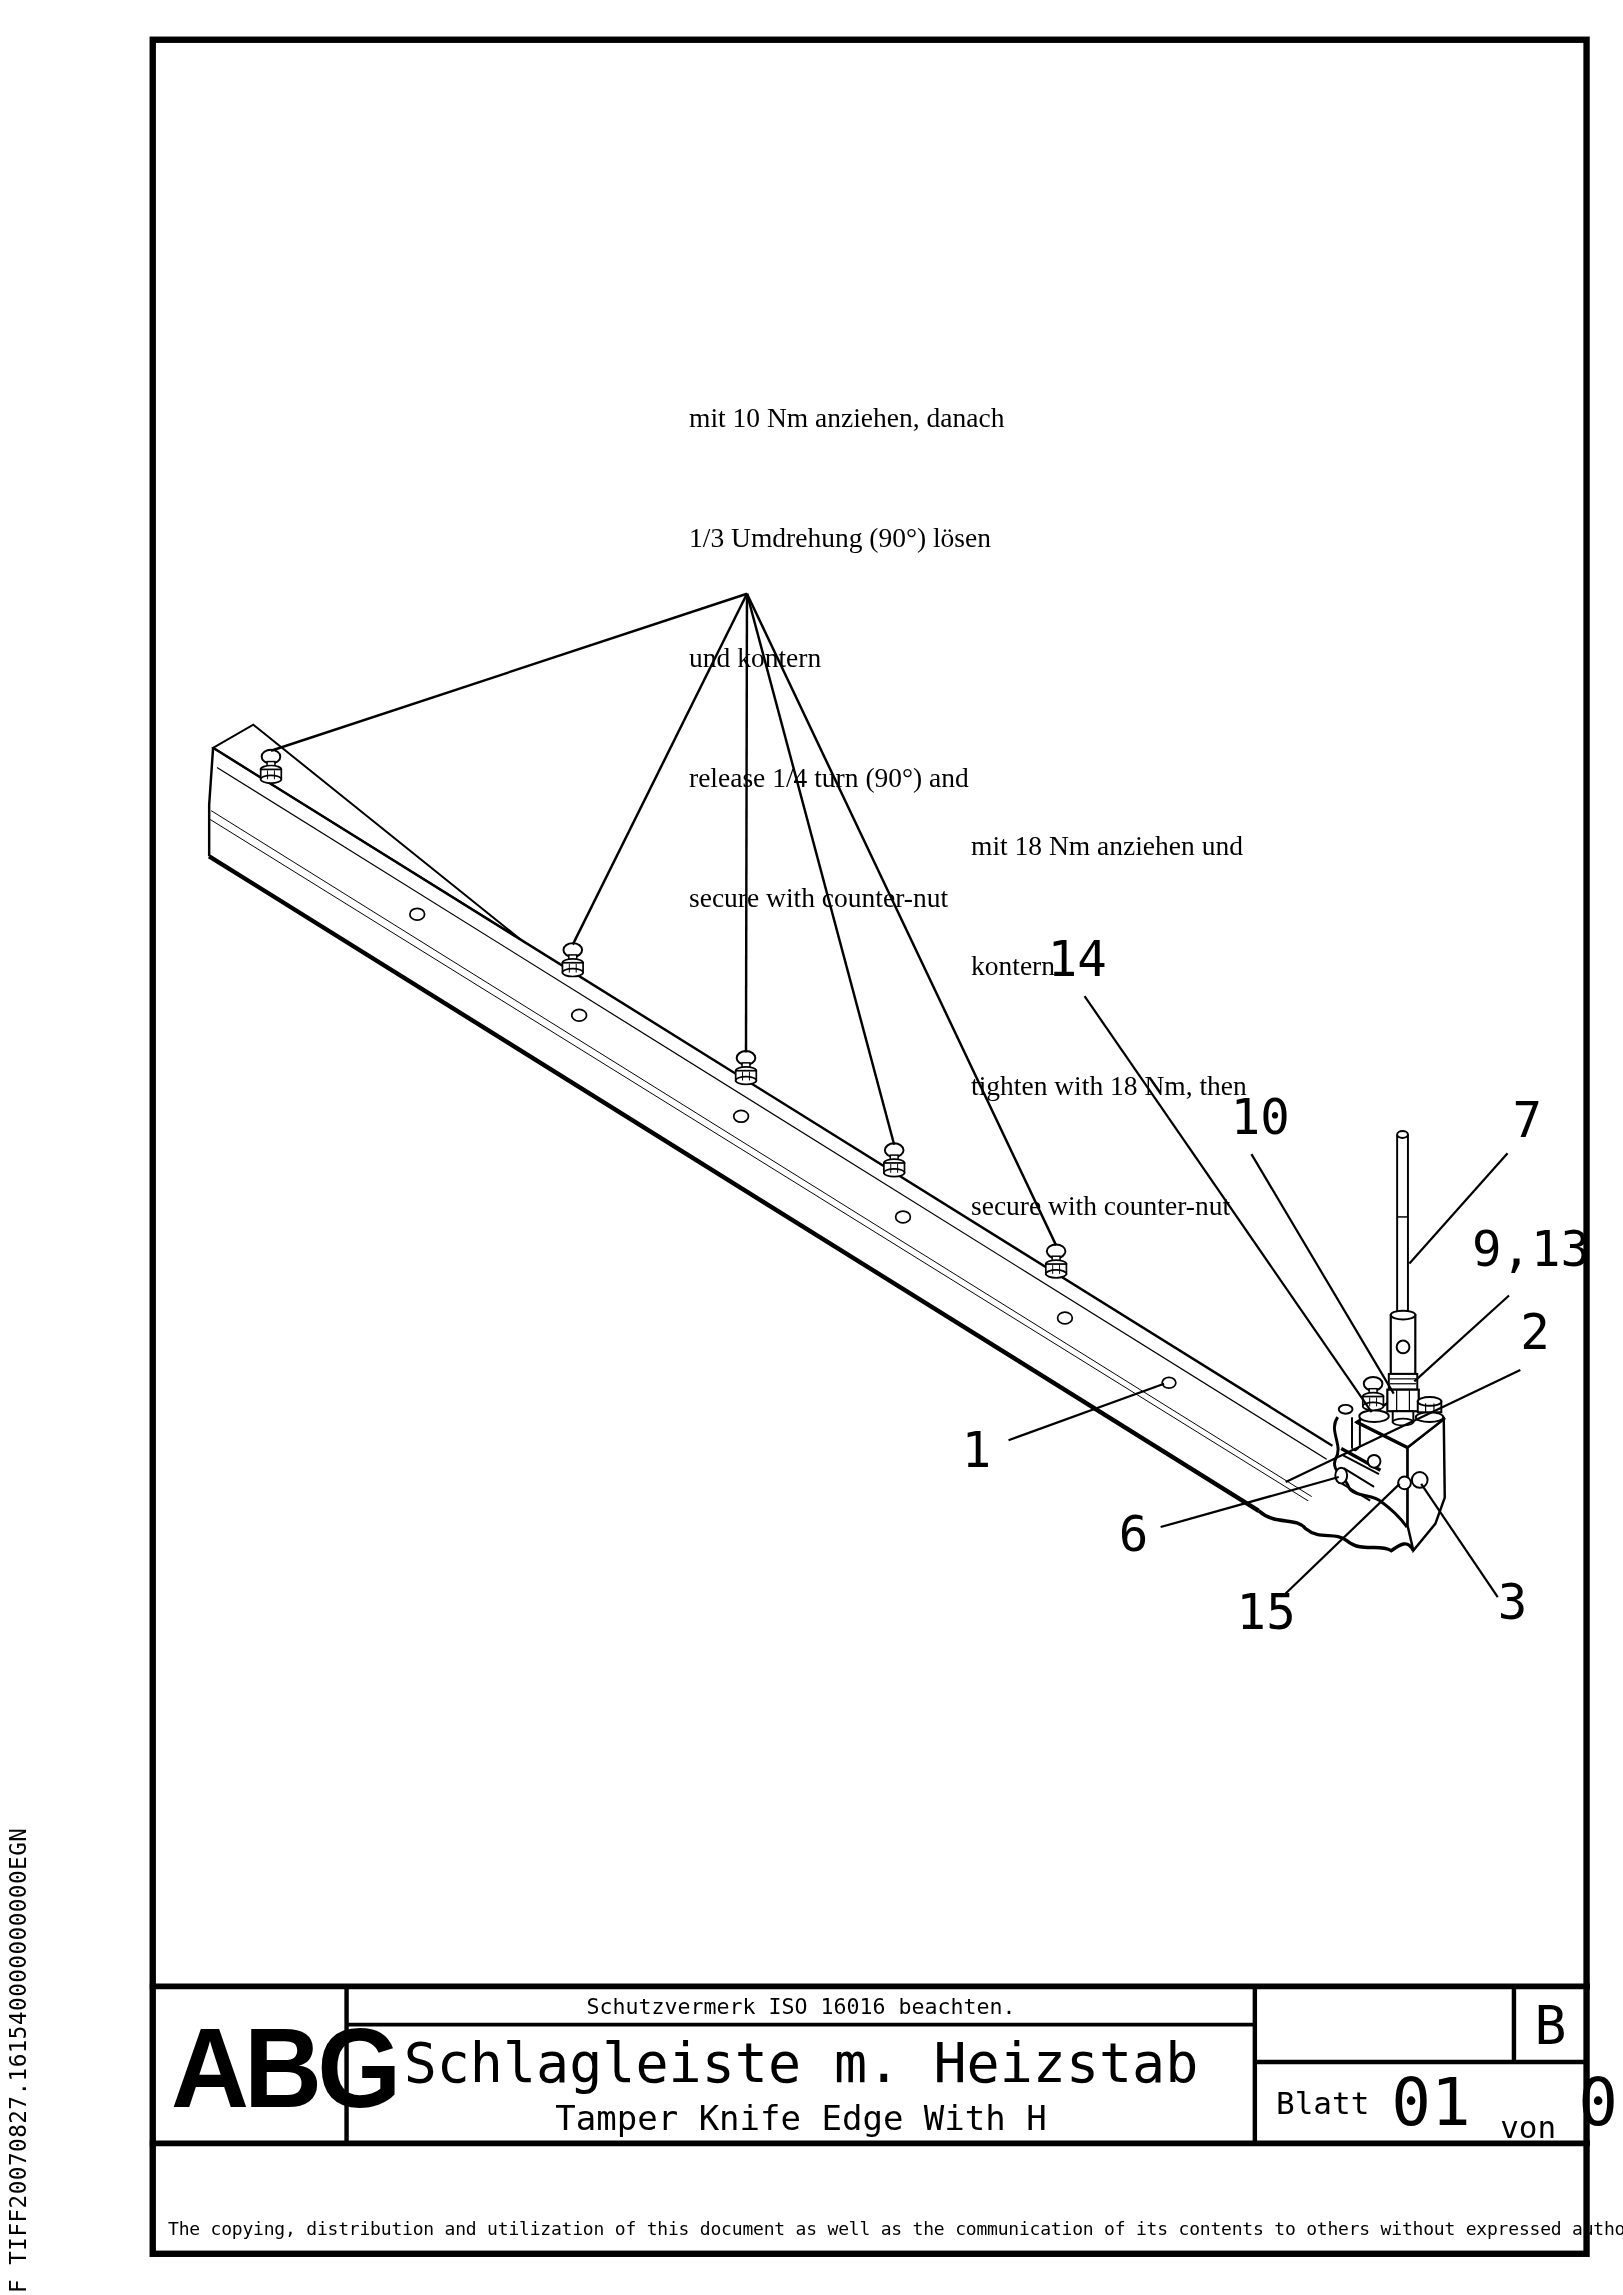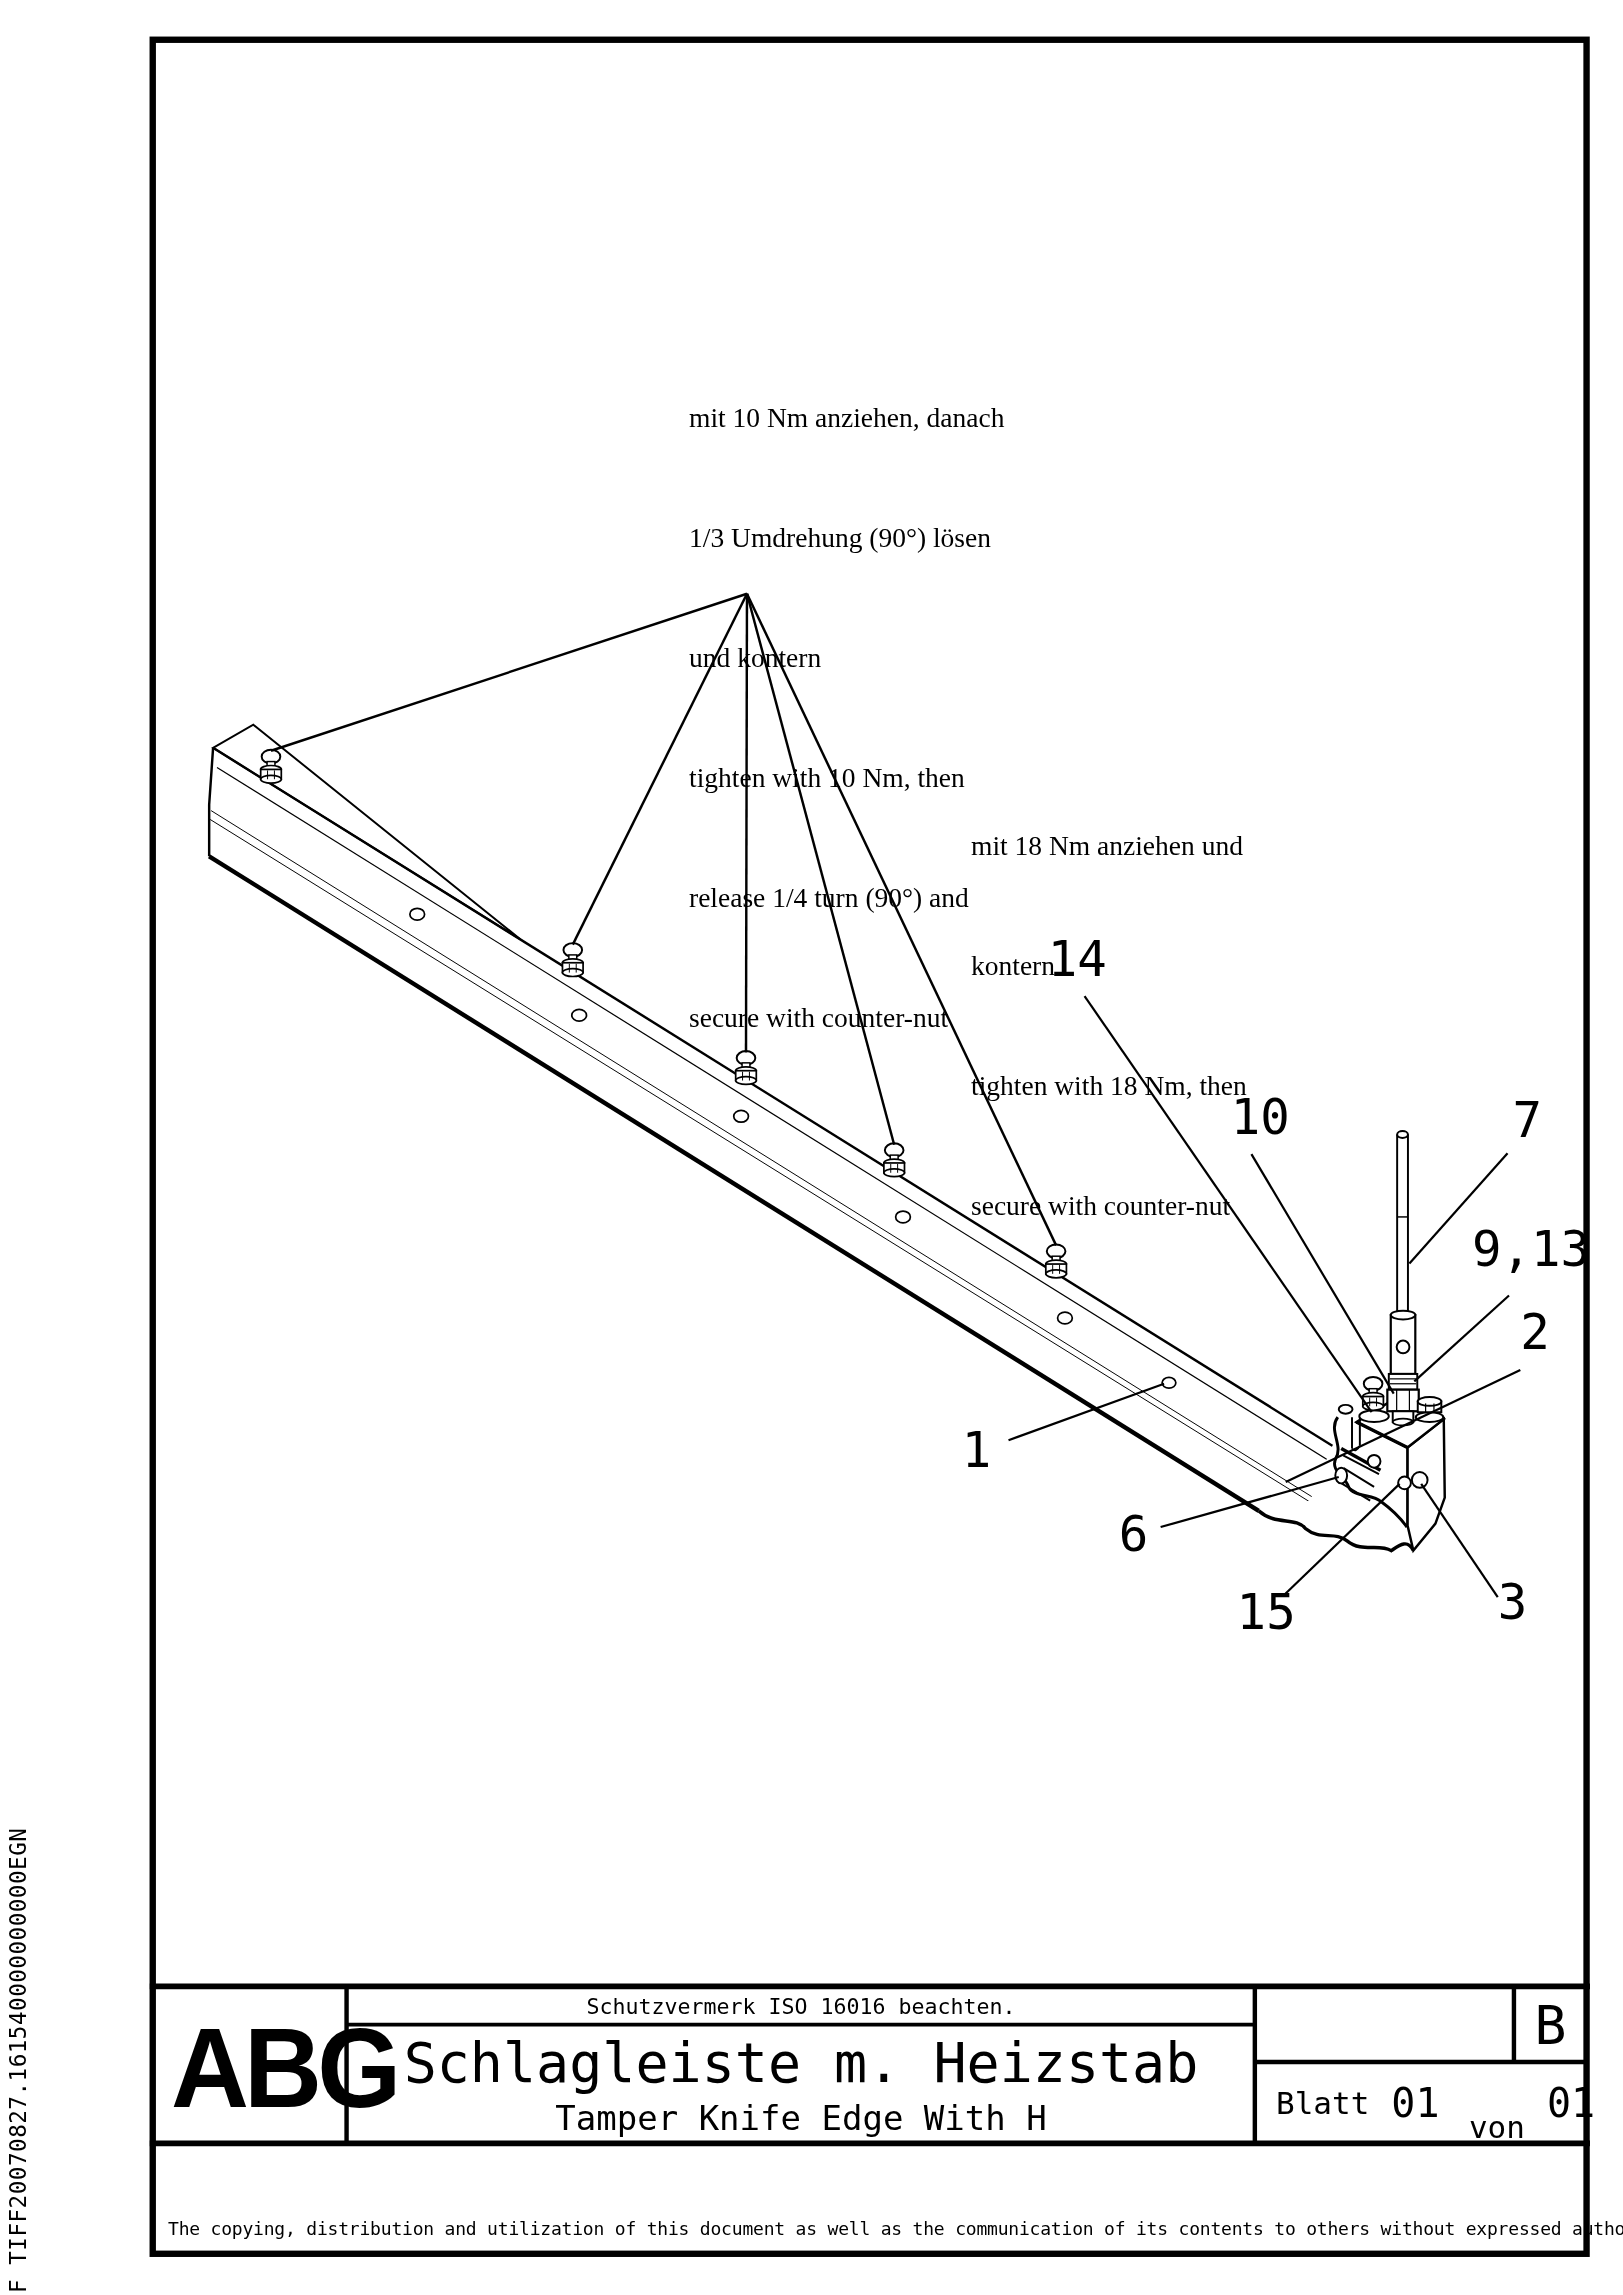--- a/index.html
+++ b/index.html
@@ -23,21 +23,21 @@
     transform:scaleY(1.05);transform-origin:top left;
   }
   .tb-center{display:flex;align-items:center;justify-content:center;text-align:center;}
   .prot-note{font-size:21.6px;}
   .title-de{font-size:55px;}
   .title-en{font-size:34px;}
   .dwg-no{font-size:53px;letter-spacing:1px;}
   .rev{font-size:53px;}
   .sheet-row{display:flex;align-items:baseline;}
   .sheet-lbl{font-size:31px;}
-  .sheet-num{font-size:40px;}
+  .sheet-num{font-size:66px;}
   .disclaimer{font-size:18px;line-height:28px;letter-spacing:-0.2px;white-space:pre;}
   .sidecode{
     font-size:22.6px;letter-spacing:0.5px;white-space:nowrap;
     transform:rotate(-90deg);transform-origin:0 0;
   }
 </style>
 </head>
 <body>
 
 <div class="page">
@@ -206,21 +206,20 @@
       <line x1="2557" y1="4202" x2="3233" y2="4202" stroke-width="9"></line>
       <line x1="3085" y1="4048" x2="3085" y2="4202" stroke-width="9"></line>
       <line x1="305" y1="4368" x2="3240" y2="4368" stroke-width="12"></line>
     </g>
   </svg>
 
   <div class="abs note" style="left:689px;top:318px;">
     <div>mit 10 Nm anziehen, danach</div>
     <div>1/3 Umdrehung (90°) lösen</div>
     <div>und kontern</div>
-    <div>tighten with 10 Nm, then</div>
     <div>release 1/4 turn (90°) and</div>
     <div>secure with counter-nut</div>
   </div>
 
   <div class="abs note" style="left:971px;top:746px;">
     <div>mit 18 Nm anziehen und</div>
     <div>kontern</div>
     <div>tighten with 18 Nm, then</div>
     <div>secure with counter-nut</div>
   </div>

